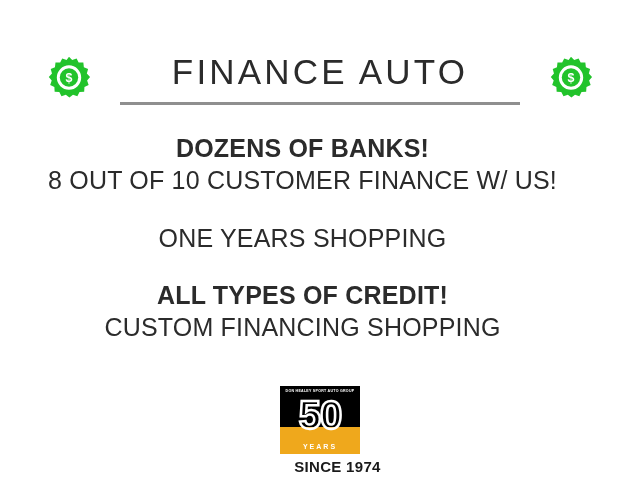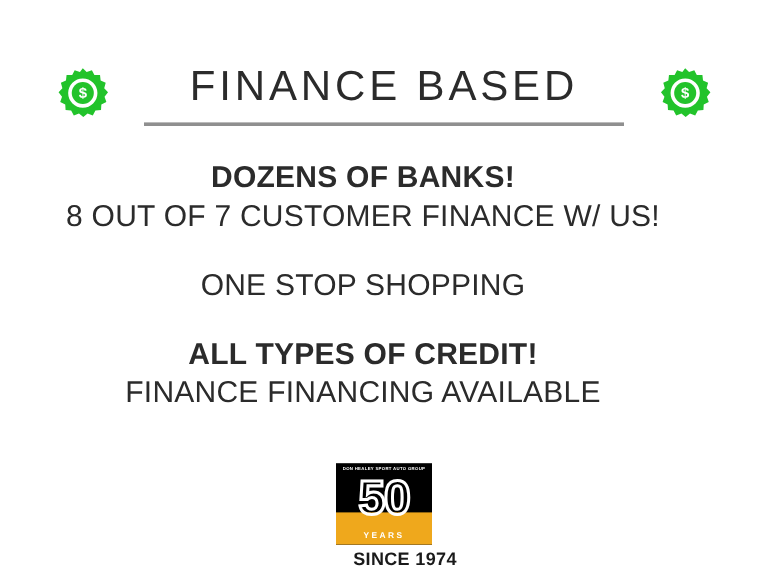--- a/index.html
+++ b/index.html
@@ -180,21 +180,21 @@
                  L9.1 65 L12.4 55.5 L6.1 47.6 L13 40.2 L10.3 30.4
                  L19.5 26.4 L20.6 16.3 L30.8 16.5 L35.3 7.6 L44.8 11 Z"></path>
       </g>
       <circle cx="50" cy="49" r="30" fill="#ffffff"></circle>
       <circle cx="50" cy="49" r="30" fill="none" stroke="#22c32b" stroke-width="7"></circle>
       <circle cx="50" cy="49" r="20" fill="#22c32b"></circle>
       <text x="50" y="49" text-anchor="middle" dominant-baseline="central" font-family="Liberation Sans, sans-serif" font-size="27" font-weight="700" fill="#ffffff">$</text>
     </svg>
 
     <div class="title-wrap">
-      <div class="page-title">FINANCE BASED</div>
+      <div class="page-title">FINANCE AUTO</div>
       <div class="title-rule"></div>
     </div>
 
     <svg class="gear-icon right" viewBox="0 0 100 100">
       <g fill="#22c32b">
         <path d="M50 4
                  L57 11 L66.5 7.6 L71 16.5 L81.2 16.3 L82.3 26.4 L91.5 30.4
                  L88.8 40.2 L95.7 47.6 L89.4 55.5 L92.7 65 L83.6 69.7
                  L83 79.9 L72.9 80.5 L68.1 89.6 L58.7 86.2 L50.9 92.4
                  L43.1 86.2 L33.7 89.6 L28.9 80.5 L18.8 79.9 L18.2 69.7
@@ -206,30 +206,30 @@
       <circle cx="50" cy="49" r="20" fill="#22c32b"></circle>
       <text x="50" y="49" text-anchor="middle" dominant-baseline="central" font-family="Liberation Sans, sans-serif" font-size="27" font-weight="700" fill="#ffffff">$</text>
     </svg>
 
   </div>
 
   <div class="messages">
 
     <div class="msg-block">
       <div class="msg-head">DOZENS OF BANKS!</div>
-      <div class="msg-sub">8 OUT OF 7 CUSTOMER FINANCE W/ US!</div>
+      <div class="msg-sub">8 OUT OF 10 CUSTOMER FINANCE W/ US!</div>
     </div>
 
     <div class="msg-block">
-      <div class="msg-sub">ONE STOP SHOPPING</div>
+      <div class="msg-sub">ONE YEARS SHOPPING</div>
     </div>
 
     <div class="msg-block">
       <div class="msg-head">ALL TYPES OF CREDIT!</div>
-      <div class="msg-sub">FINANCE FINANCING AVAILABLE</div>
+      <div class="msg-sub">CUSTOM FINANCING SHOPPING</div>
     </div>
 
   </div>
 
   <div class="logo-area">
     <div class="logo-badge">
       <div class="logo-band"></div>
       <div class="logo-brand">DON HEALEY SPORT AUTO GROUP</div>
       <div class="logo-fifty">50</div>
       <div class="logo-years">YEARS</div>

